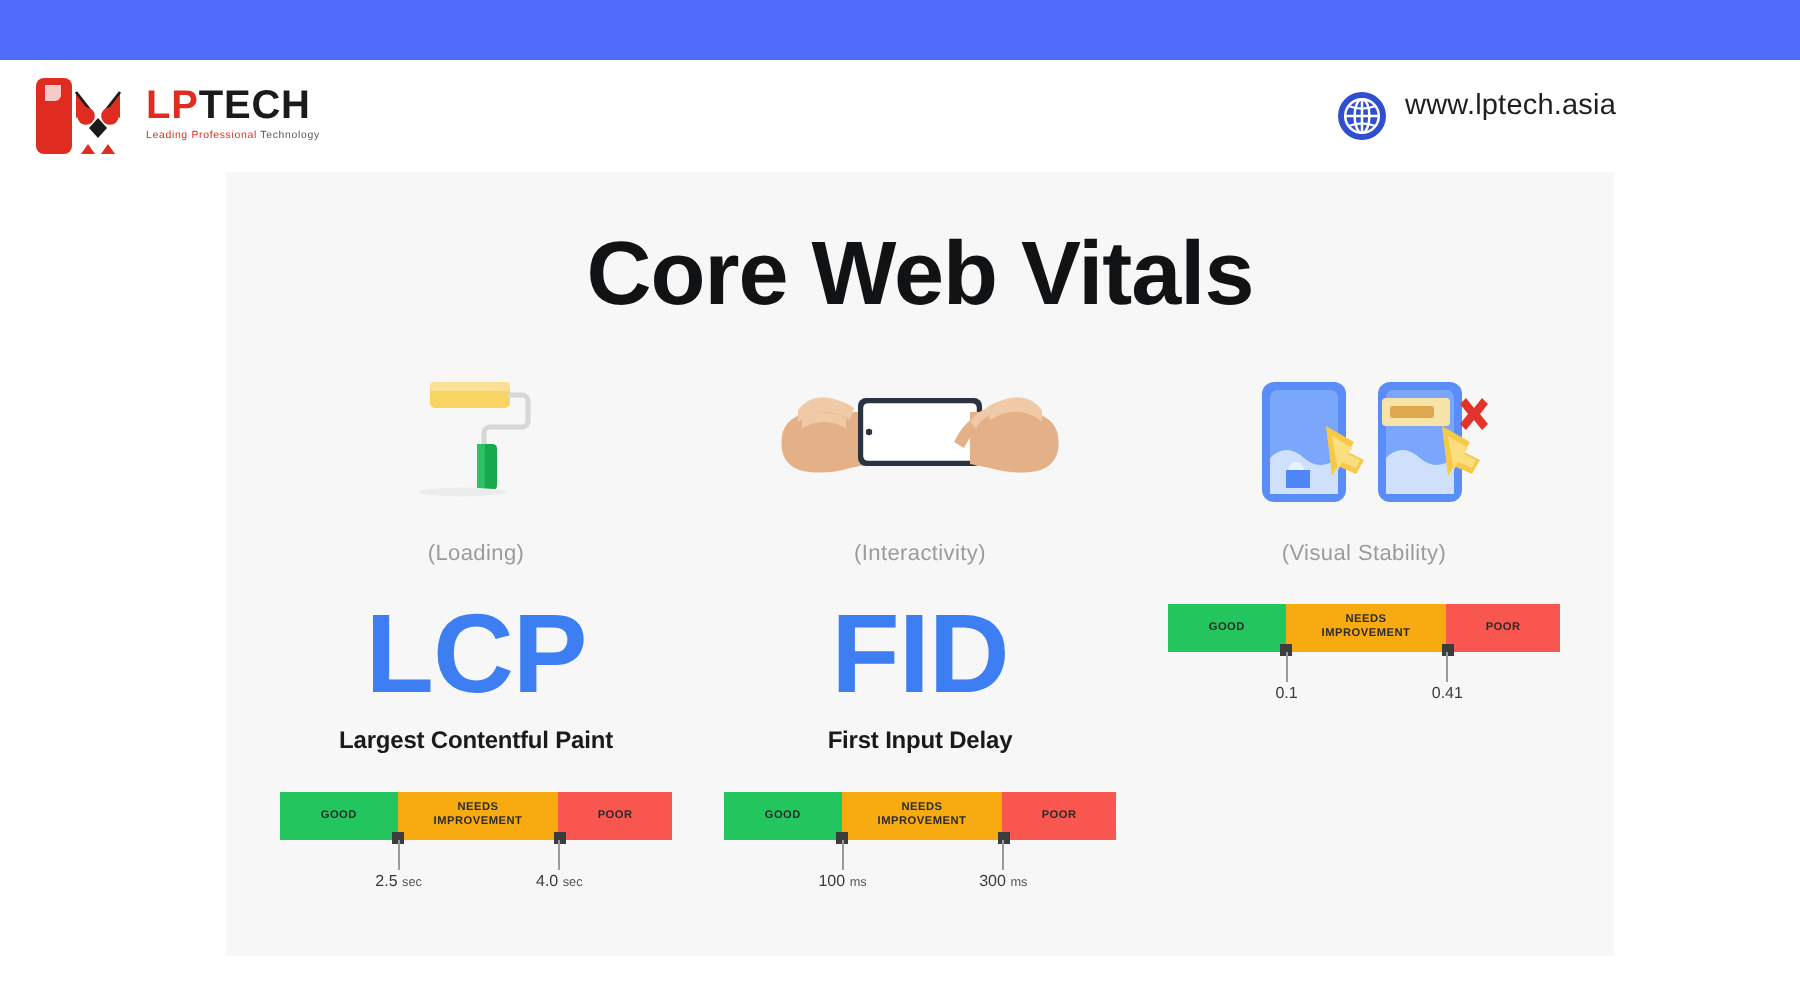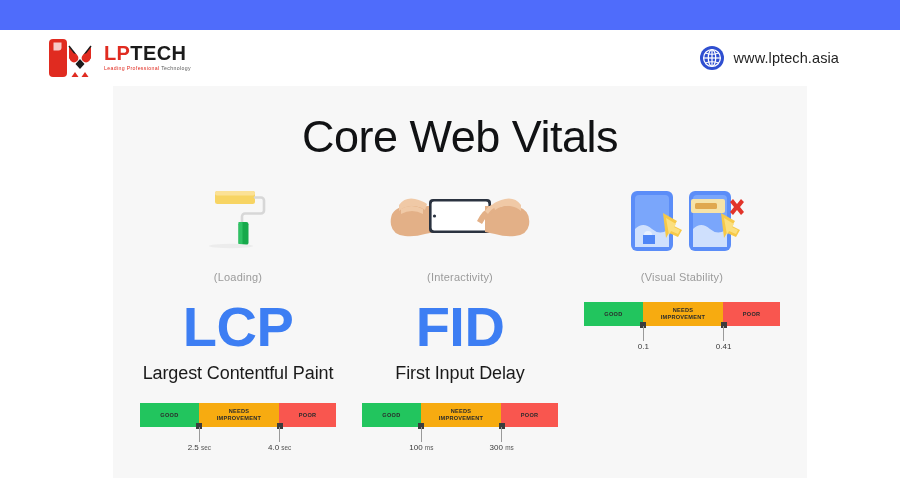--- a/index.html
+++ b/index.html
@@ -15,49 +15,48 @@
   .top-band {
     position: absolute; left: 0; top: 0;
     width: 900px; height: 30px;
     background: #4f6cfb;
   }
   .header {
     position: absolute; left: 0; top: 30px;
     width: 836px; height: 55px;
     display: flex; align-items: center; justify-content: space-between;
     padding: 0 28px 0 16px;
-    margin-left: 31px;
   }
   .logo { display: flex; align-items: center; gap: 5px; }
   .logo-mark { width: 52px; height: 44px; display: block; }
   .logo-text { display: flex; flex-direction: column; line-height: 1; }
   .logo-word {
     font-size: 20px; font-weight: 700; letter-spacing: .4px;
     color: #1b1b1b;
   }
   .logo-word .lp { color: #e02b20; }
   .logo-tag {
     font-size: 5.2px; letter-spacing: .35px; margin-top: 3px;
     color: #5a5a5a; white-space: nowrap;
   }
   .logo-tag .hl { color: #e02b20; }
 
-  .site { display: flex; align-items: center; gap: 9px; }
+  .site { display: flex; gap: 9px; }
   .globe { width: 26px; height: 26px; display: block; }
   .site-url { font-size: 14.5px; color: #1f1f1f; letter-spacing: .1px; }
 
   
   .card {
     position: absolute; left: 113px; top: 86px;
     width: 694px; height: 392px;
     background: #f7f7f7;
   }
   .card-title {
     text-align: center;
-    font-size: 45px; font-weight: 400; letter-spacing: -.5px;
+    font-size: 45px; font-weight: 700; letter-spacing: -.5px;
     color: #111214;
     margin-top: 25px;
   }
   .cols {
     display: flex; margin-top: 16px;
     padding: 0 14px;
   }
   .col { flex: 1 1 0; display: flex; flex-direction: column; align-items: center; }
 
   .art { height: 78px; display: flex; align-items: flex-end; justify-content: center; }
@@ -67,21 +66,21 @@
     margin-top: 14px;
     font-size: 11px; color: #9b9b9b; letter-spacing: .2px;
   }
   .acronym {
     margin-top: 16px;
     font-size: 56px; font-weight: 700; letter-spacing: -.5px;
     color: #3d7ef3; line-height: 1;
   }
   .fullname {
     margin-top: 8px;
-    font-size: 18px; font-weight: 400; color: #1a1a1a; letter-spacing: -.1px;
+    font-size: 12px; font-weight: 700; color: #1a1a1a; letter-spacing: -.1px;
     white-space: nowrap;
   }
 
   
   .scale { margin-top: 19px; width: 196px; position: relative; }
   .bar { display: flex; height: 24px; width: 100%; overflow: hidden; }
   .seg {
     display: flex; align-items: center; justify-content: center;
     text-align: center; color: #2b2b2b;
     font-size: 5.6px; font-weight: 700; letter-spacing: .25px;

